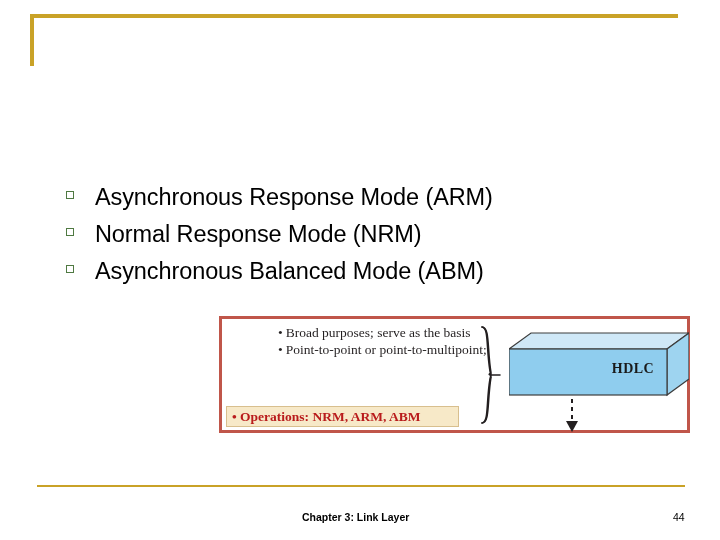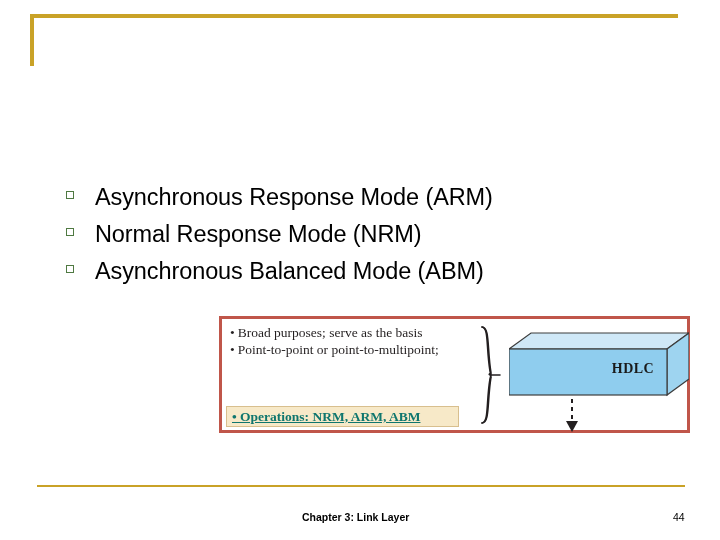--- a/index.html
+++ b/index.html
@@ -114,42 +114,41 @@
   .fig-text {
     position: absolute;
     left: 8px;
     top: 6px;
     width: 250px;
     font-family: "Liberation Serif", serif;
     font-size: 13.5px;
     line-height: 16.5px;
     color: #231f20;
   }
-  .fig-line { white-space: nowrap; }
+  .fig-line { white-space: nowrap; margin-left: 48px; }
   .fig-line .dot { margin-right: 3px; }
   .fig-line.indent { padding-left: 10px; }
   .fig-highlight {
     position: absolute;
     left: 4px;
     top: 87px;
     width: 233px;
     height: 21px;
     background: #f7e9c8;
     border: 1px solid #d8bf8e;
     box-sizing: border-box;
   }
   .fig-highlight .hl-text {
     font-family: "Liberation Serif", serif;
     font-size: 13.5px;
     line-height: 19px;
-    color: #0f766e;
+    color: #b91c1c;
     padding-left: 5px;
     white-space: nowrap;
     font-weight: 600;
-    text-decoration: underline;
   }
   .brace {
     position: absolute;
     left: 256px;
     top: 6px;
     width: 26px;
     height: 100px;
   }
   .cube {
     position: absolute;

